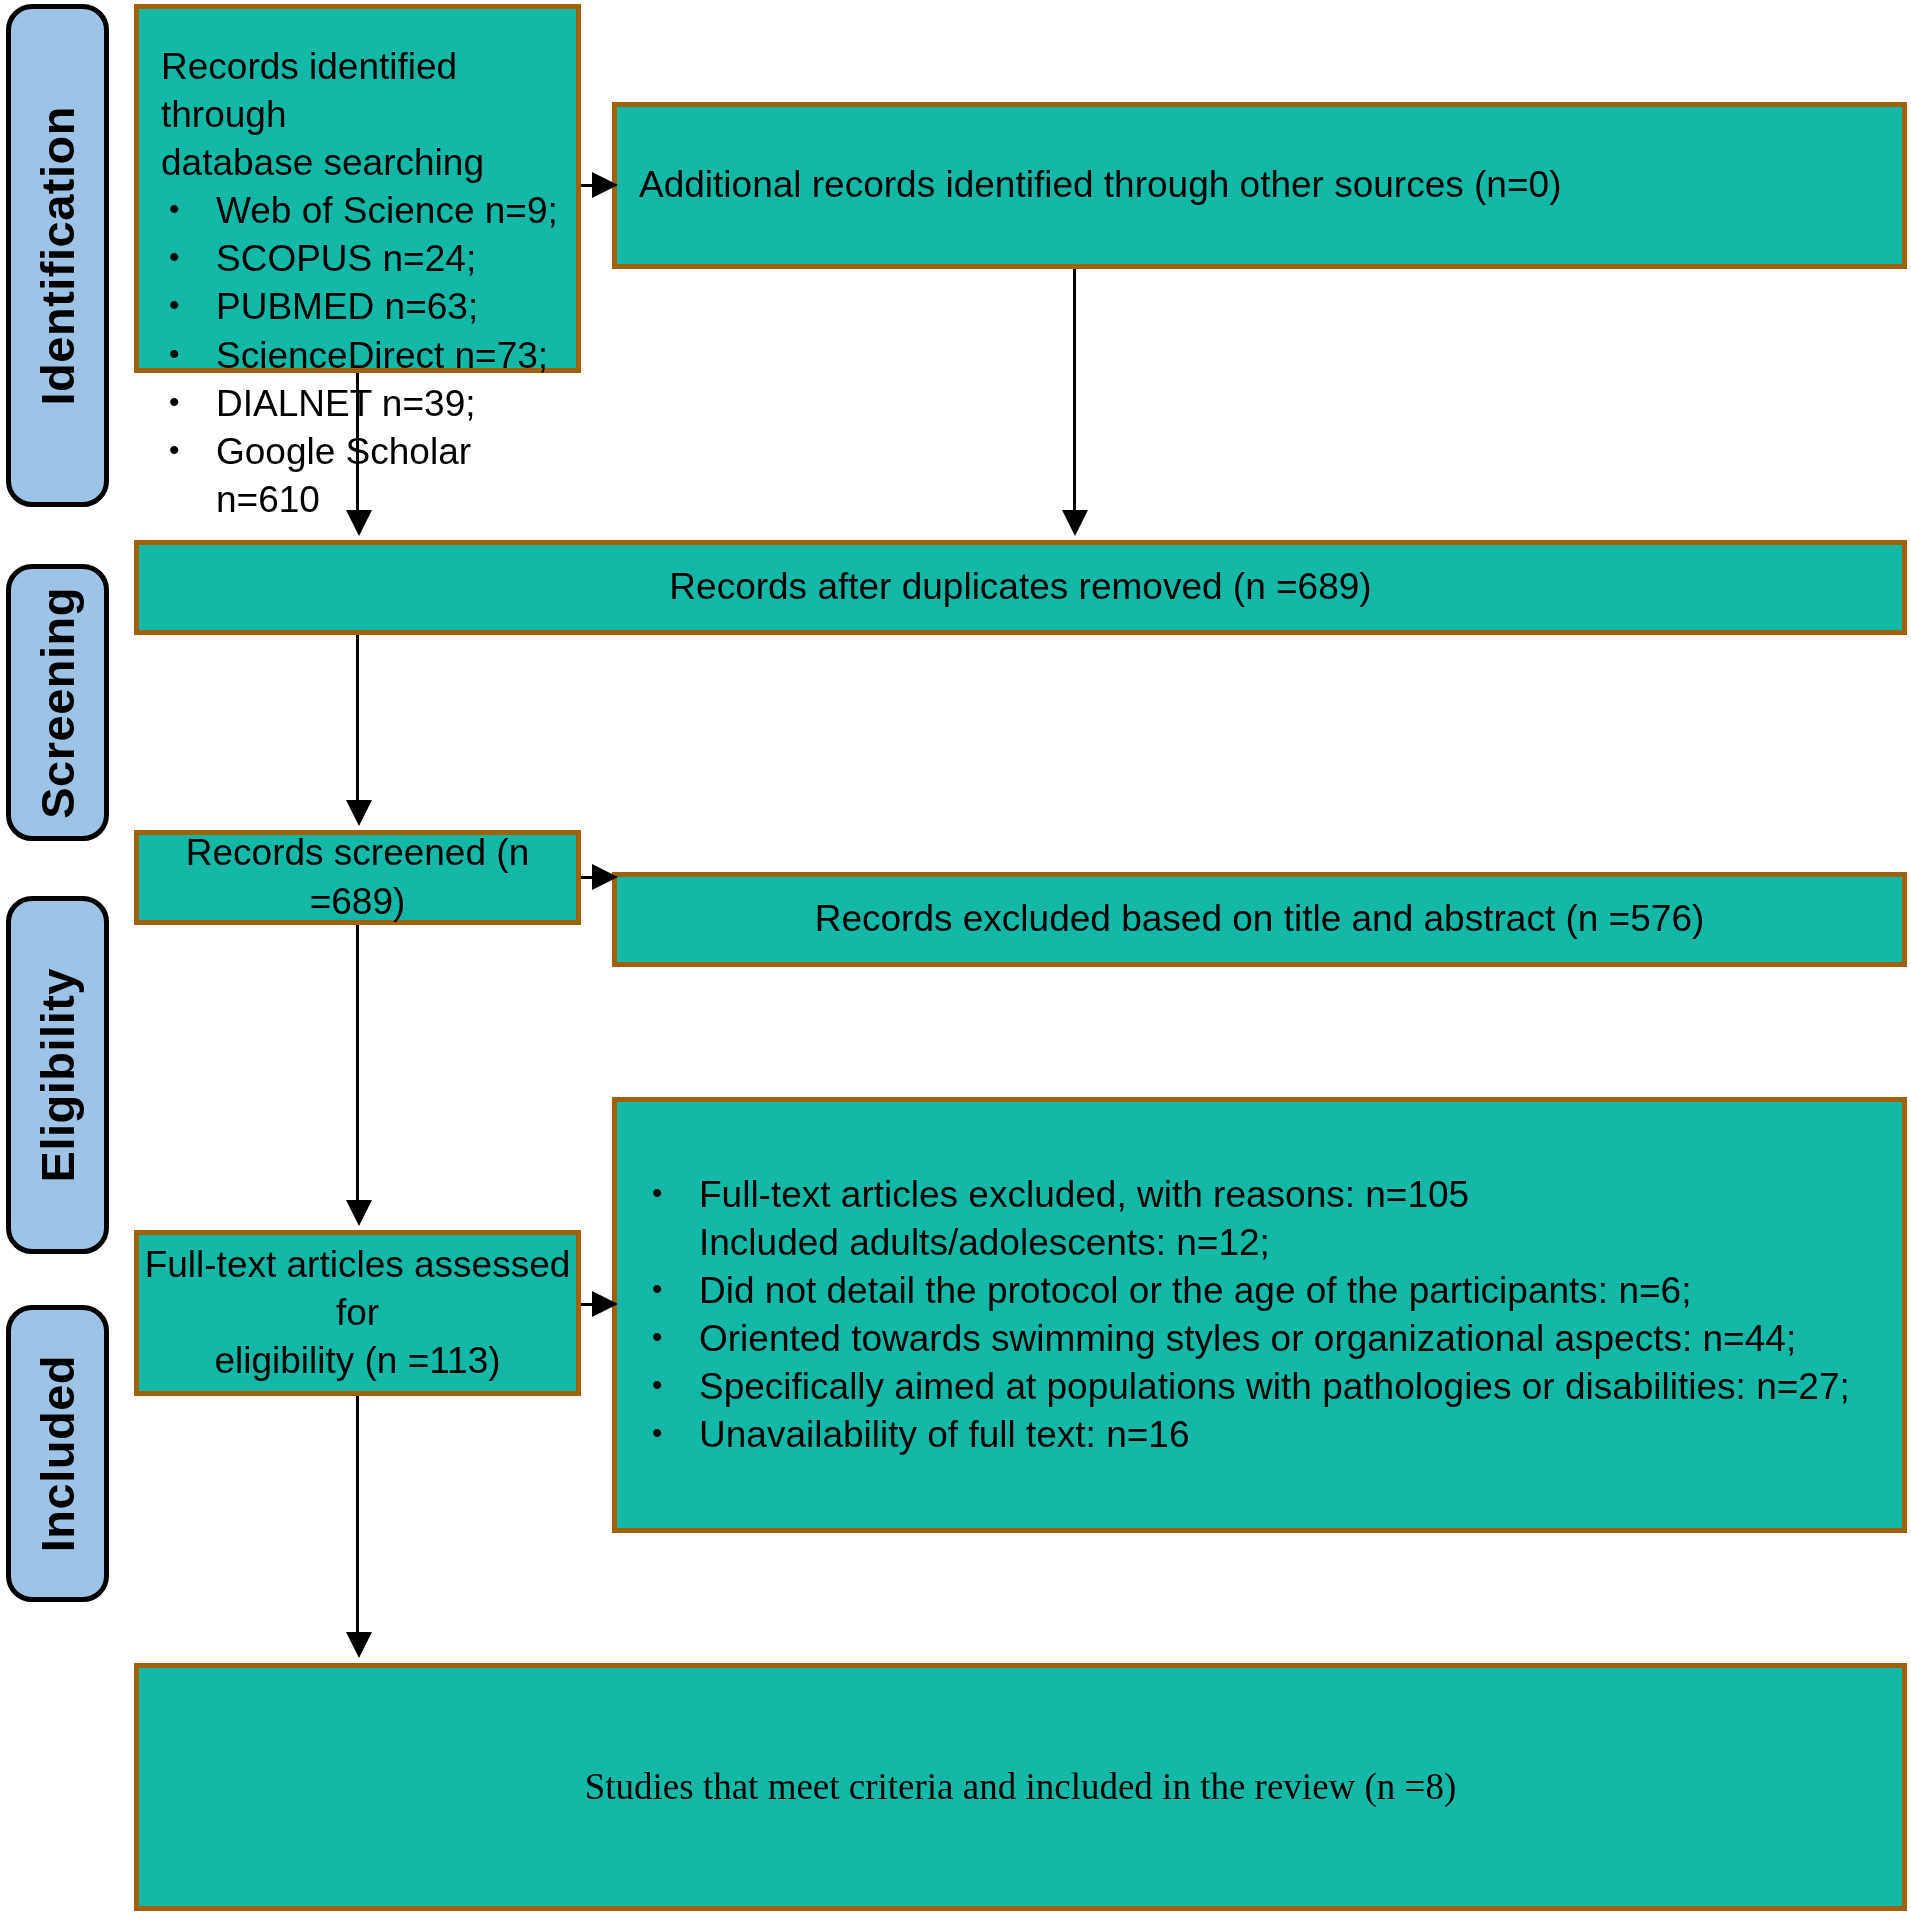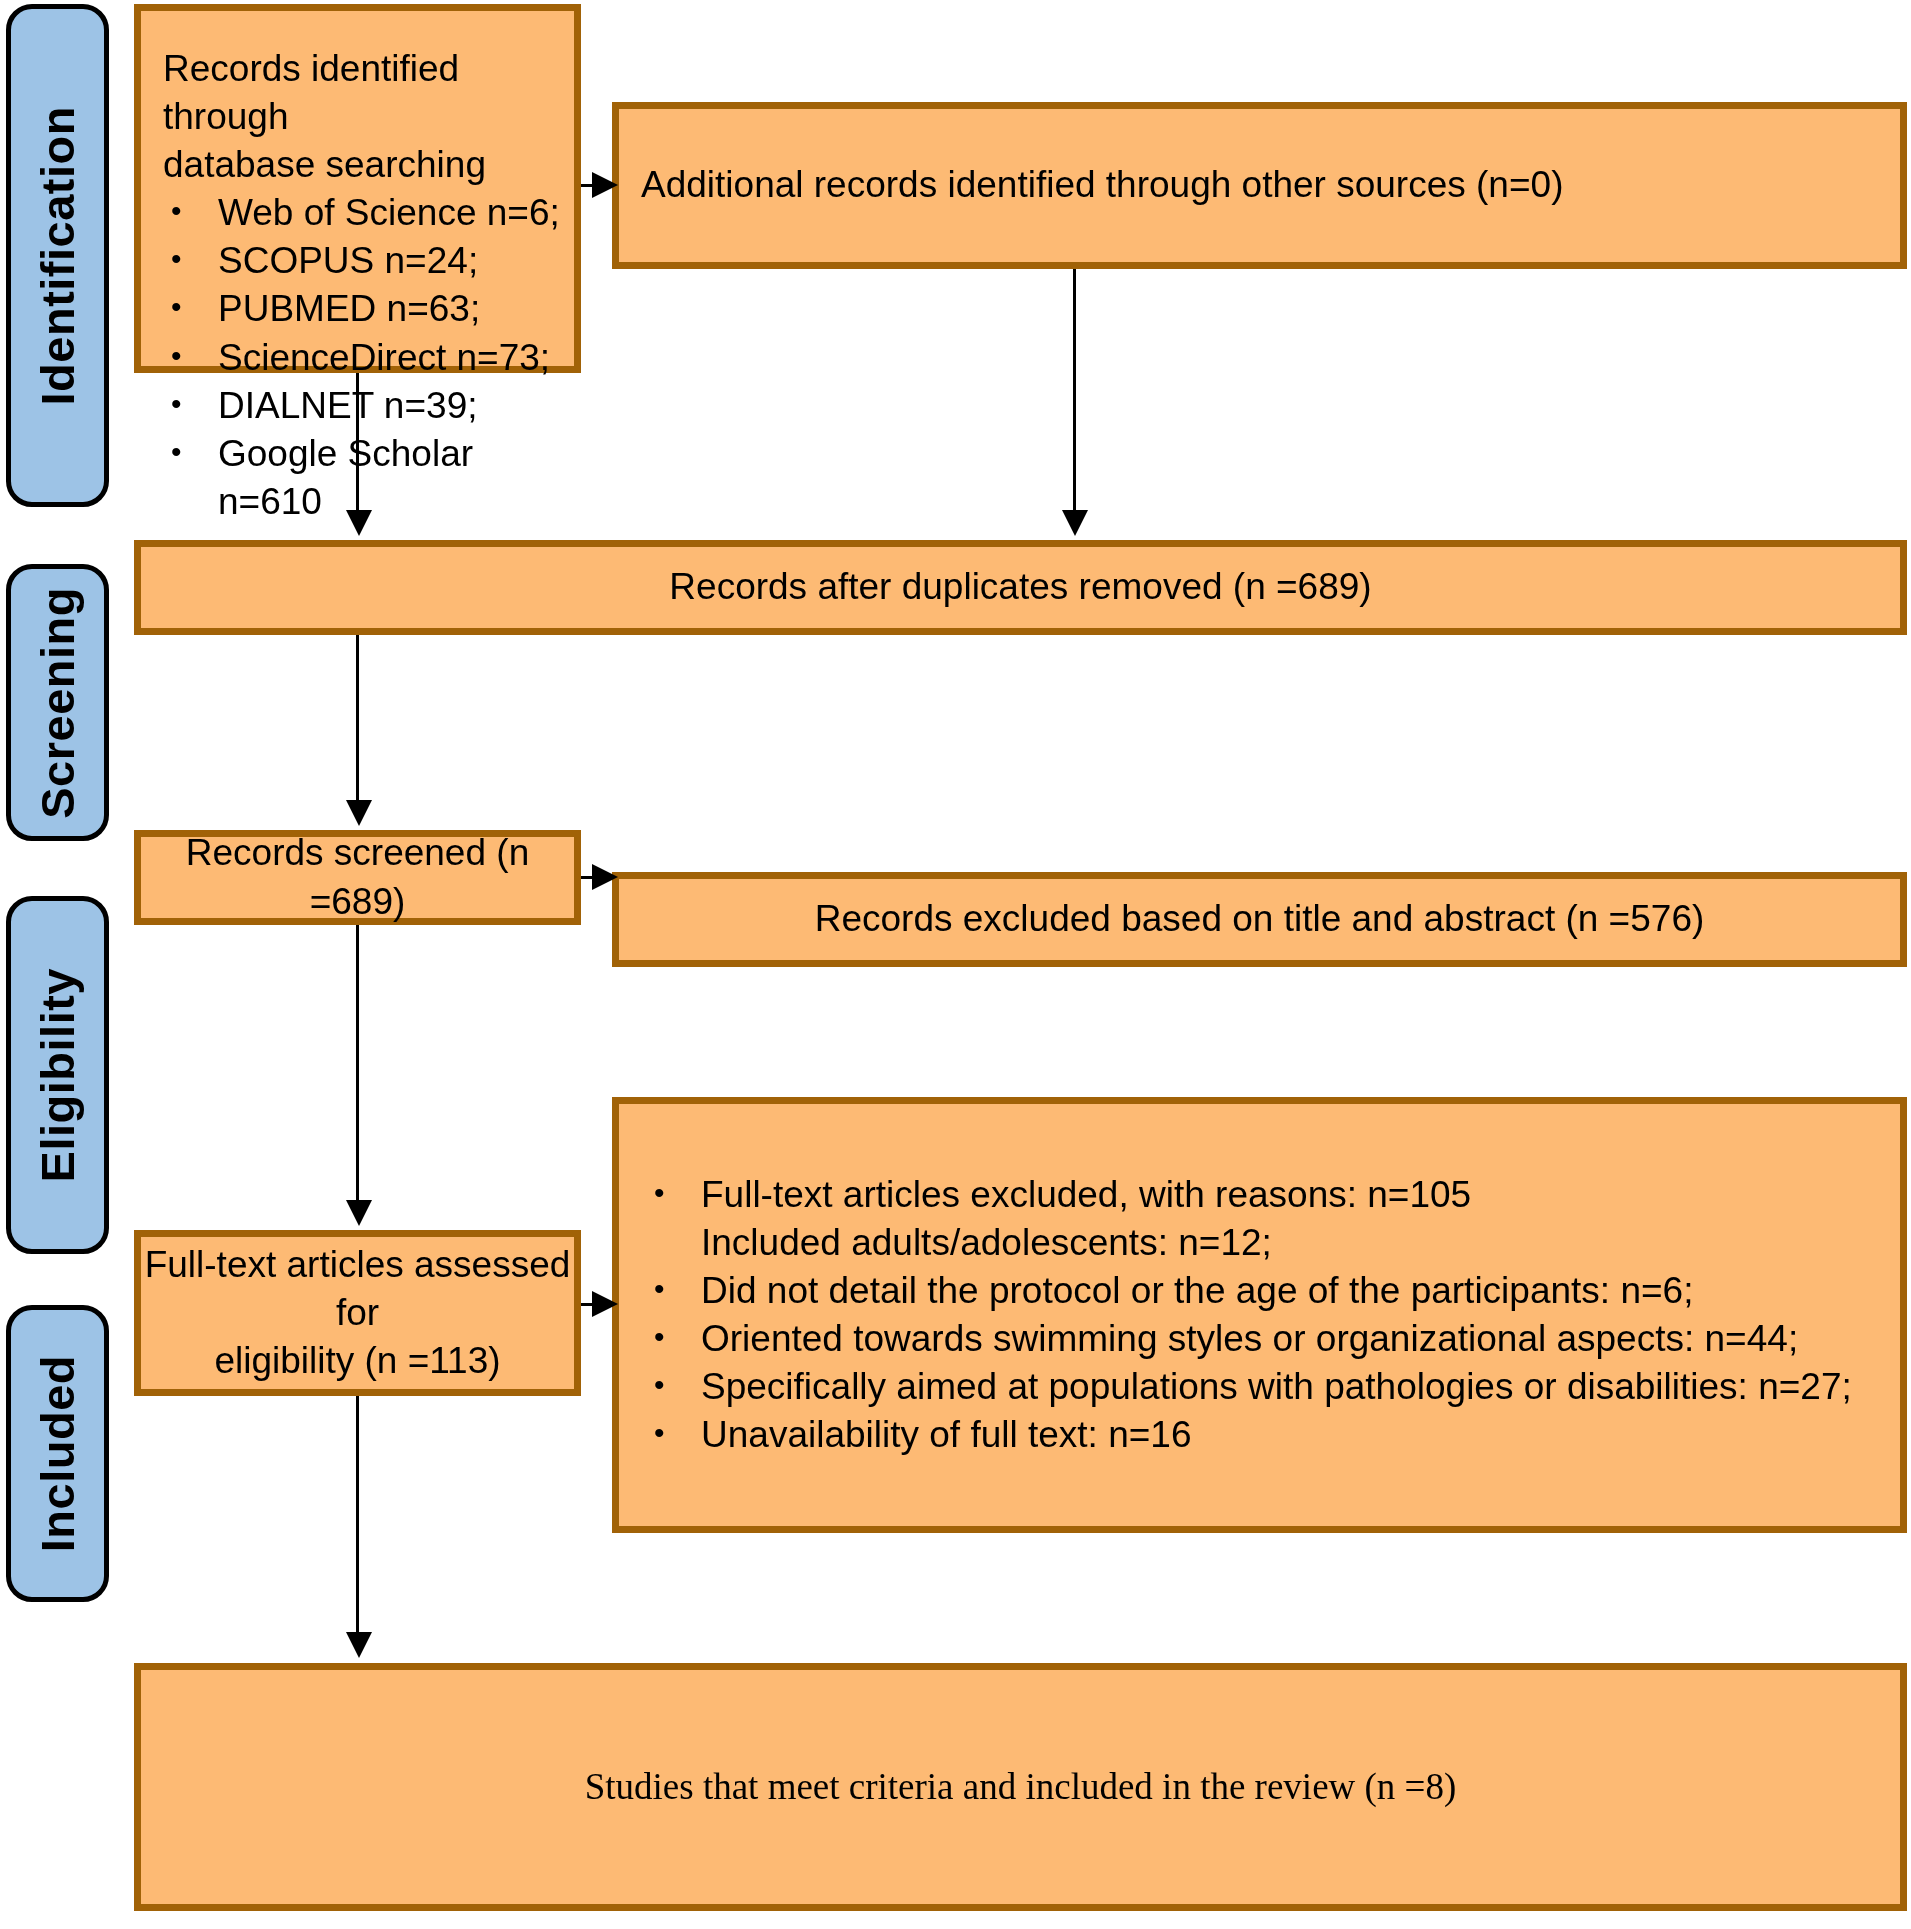--- a/index.html
+++ b/index.html
@@ -34,22 +34,22 @@
     font-size: 47px;
     letter-spacing: 0.5px;
     color: #000000;
     white-space: nowrap;
     line-height: 1;
   }
 
   
   .box {
     position: absolute;
-    background: #fdba74;
-    border: 7px solid #a16207;
+    background: #14b8a6;
+    border: 5px solid #a16207;
     box-sizing: border-box;
   }
   .box-inner {
     position: absolute;
     left: 0; right: 0; top: 0; bottom: 0;
     display: flex;
     flex-direction: column;
     justify-content: center;
     box-sizing: border-box;
   }
@@ -134,21 +134,21 @@
 
   <div class="stage" style="left:6px; top:1305px; width:103px; height:297px;">
     <span class="stage-label">Included</span>
   </div>
 
   <div class="box" style="left:134px; top:4px; width:447px; height:369px;">
     <div class="box-inner" style="justify-content:flex-start; padding:34px 10px 10px 22px;">
       <div class="txt">Records identified through</div>
       <div class="txt">database searching</div>
       <ul class="blist">
-        <li>Web of Science n=6;</li>
+        <li>Web of Science n=9;</li>
         <li>SCOPUS n=24;</li>
         <li>PUBMED n=63;</li>
         <li>ScienceDirect n=73;</li>
         <li>DIALNET n=39;</li>
         <li>Google Scholar n=610</li>
       </ul>
     </div>
   </div>
 
   <div class="box" style="left:612px; top:102px; width:1295px; height:167px;">

